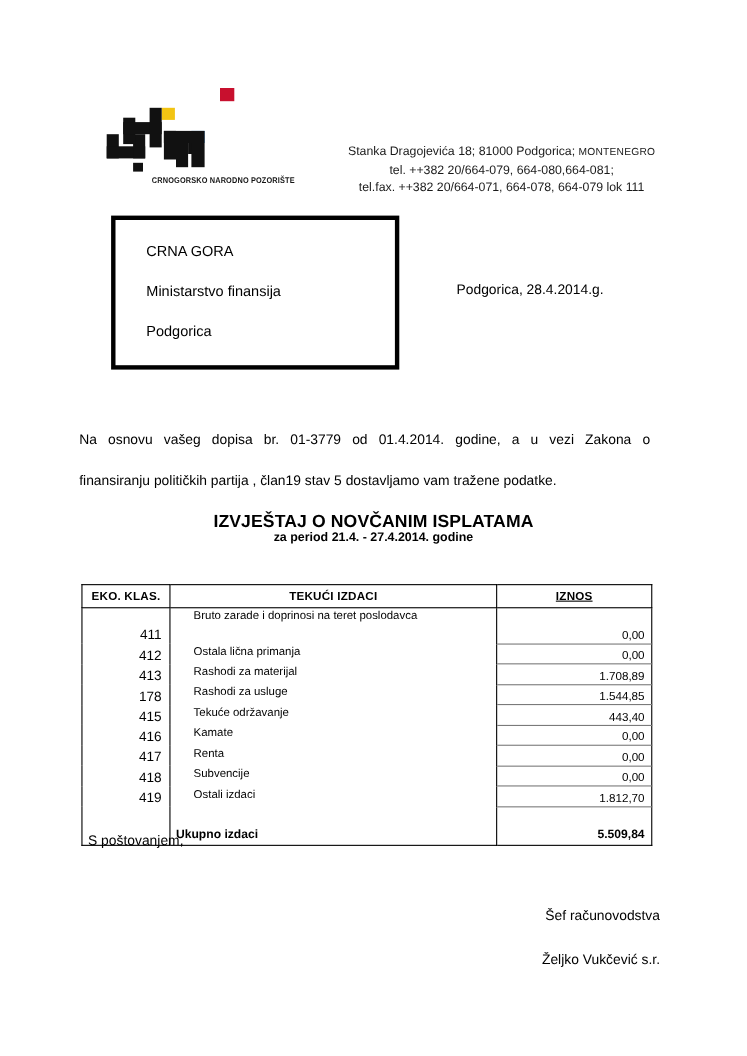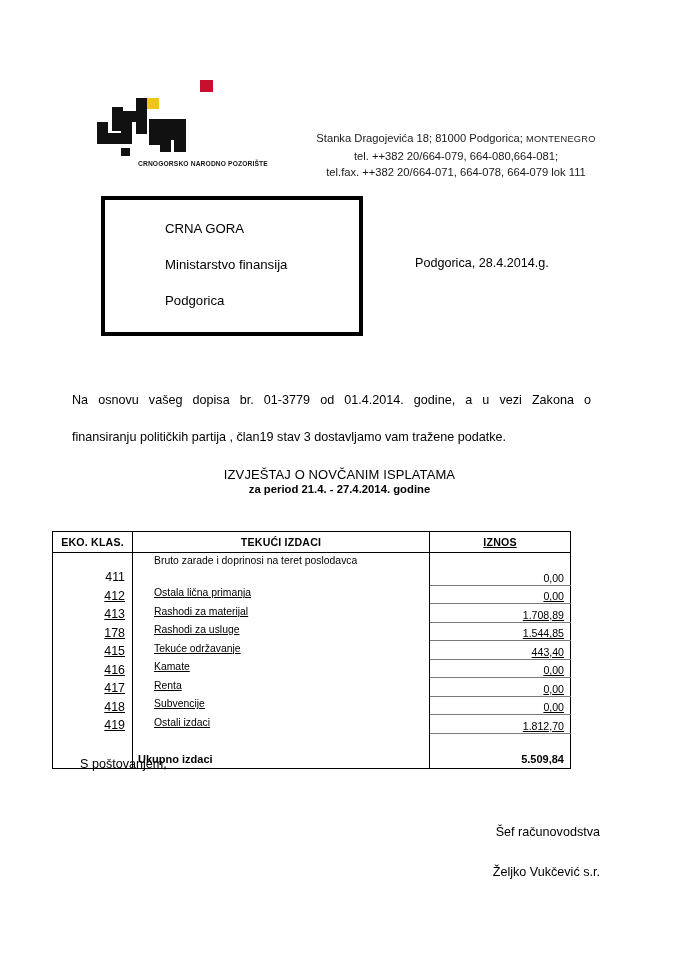--- a/index.html
+++ b/index.html
@@ -85,21 +85,21 @@
     left: 101px;
     top: 196px;
     width: 262px;
     height: 140px;
     border: 4px solid #000000;
     box-sizing: border-box;
     background: #ffffff;
   }
   .addressee-inner {
     position: absolute;
-    left: 60px;
+    left: 28px;
     top: 20px;
     right: 6px;
   }
   .addressee-line {
     font-size: 13.2px;
     line-height: 17px;
     margin-bottom: 19px;
     white-space: nowrap;
   }
   .addressee-line:last-child { margin-bottom: 0; }
@@ -131,35 +131,35 @@
 
   
   .report-title {
     position: absolute;
     left: 0;
     top: 467px;
     width: 679px;
     text-align: center;
   }
   .report-title .t1 {
-    font-size: 13px;
-    font-weight: normal;
+    font-size: 16px;
+    font-weight: bold;
     letter-spacing: 0.1px;
     line-height: 15px;
   }
   .report-title .t2 {
     font-size: 11.3px;
     font-weight: bold;
     line-height: 15px;
   }
 
   
   .table-wrap {
     position: absolute;
-    left: 52px;
+    left: 74px;
     top: 531px;
     width: 518px;
   }
   table.report {
     border-collapse: collapse;
     width: 518px;
     table-layout: fixed;
   }
   table.report col.c-code { width: 80px; }
   table.report col.c-desc { width: 297px; }
@@ -209,21 +209,21 @@
     border-right: 1.6px solid #000;
     border-bottom: 1px solid #7a7a7a;
     text-align: right;
     padding-right: 6px;
     font-size: 10.6px;
     vertical-align: bottom;
     padding-bottom: 1px;
   }
 
   tr.r-tall td { height: 30px; }
-  tr.r-norm td { height: 16.5px; text-decoration: underline; }
+  tr.r-norm td { height: 16.5px; }
 
   
   tr.total td {
     height: 31px;
     vertical-align: bottom;
     padding-bottom: 3px;
     border-bottom: 1.6px solid #000;
   }
   tr.total td.code {
     border-left: 1.6px solid #000;
@@ -313,21 +313,21 @@
     <div class="addressee-inner">
       <div class="addressee-line">CRNA GORA</div>
       <div class="addressee-line">Ministarstvo finansija</div>
       <div class="addressee-line">Podgorica</div>
     </div>
   </div>
 
   <div class="date-line">Podgorica, 28.4.2014.g.</div>
 
   <div class="body-paragraph">
-    <span class="l1">Na osnovu vašeg dopisa br. 01-3779 od 01.4.2014. godine, a u vezi  Zakona o</span><span>finansiranju političkih partija , član19 stav 3 dostavljamo vam tražene podatke.</span>
+    <span class="l1">Na osnovu vašeg dopisa br. 01-3779 od 01.4.2014. godine, a u vezi  Zakona o</span><span>finansiranju političkih partija , član19 stav 5 dostavljamo vam tražene podatke.</span>
   </div>
 
   <div class="report-title">
     <div class="t1">IZVJEŠTAJ O NOVČANIM ISPLATAMA</div>
     <div class="t2">za period 21.4. - 27.4.2014. godine</div>
   </div>
 
   <div class="table-wrap">
     <table class="report">
       <colgroup>

